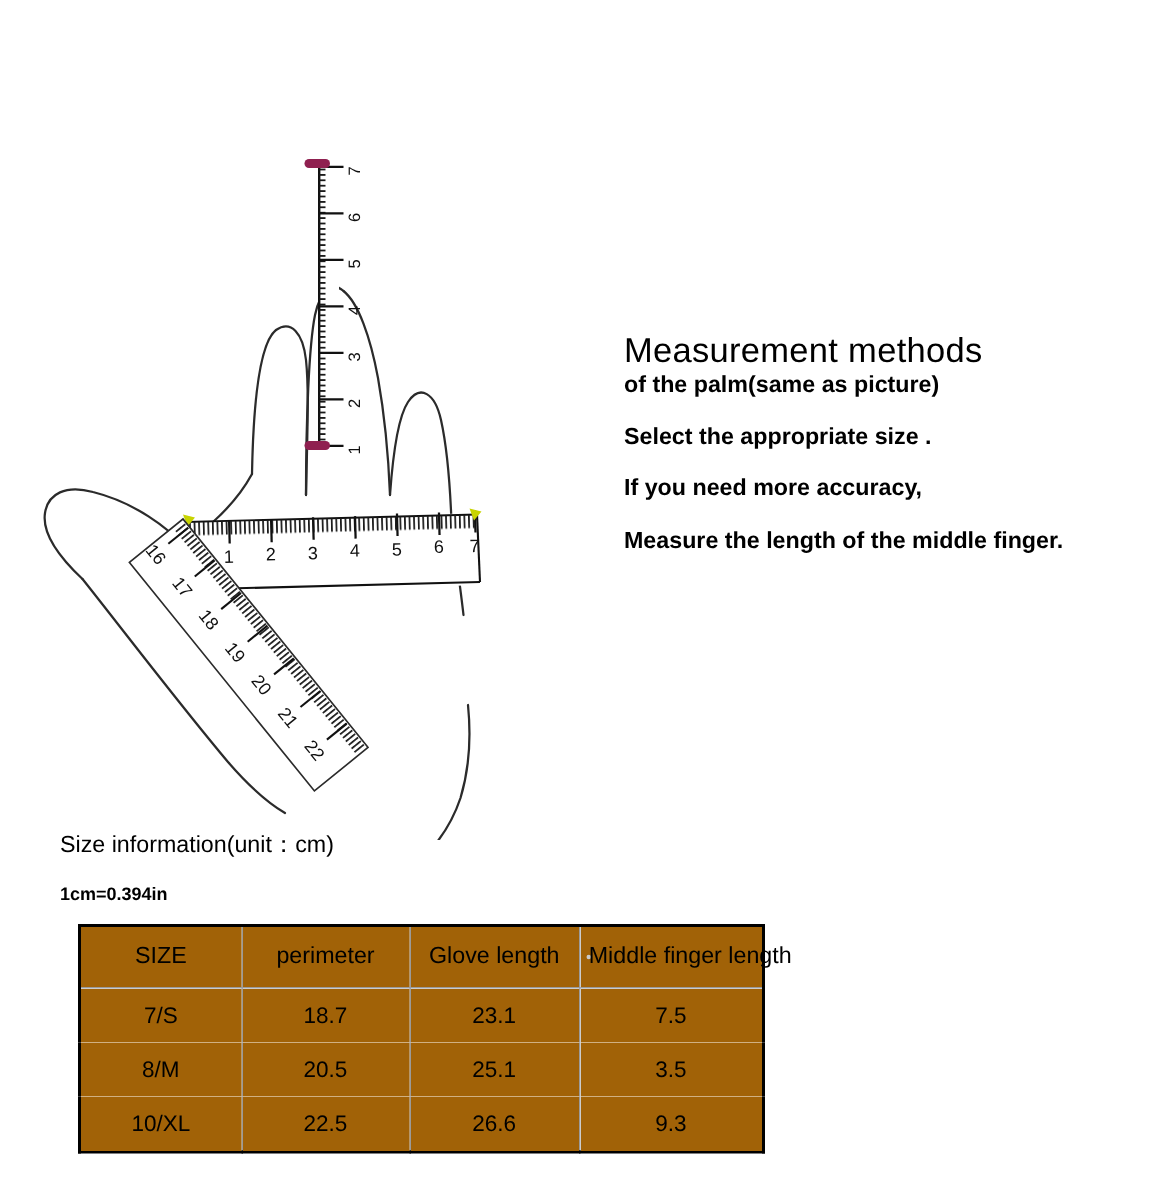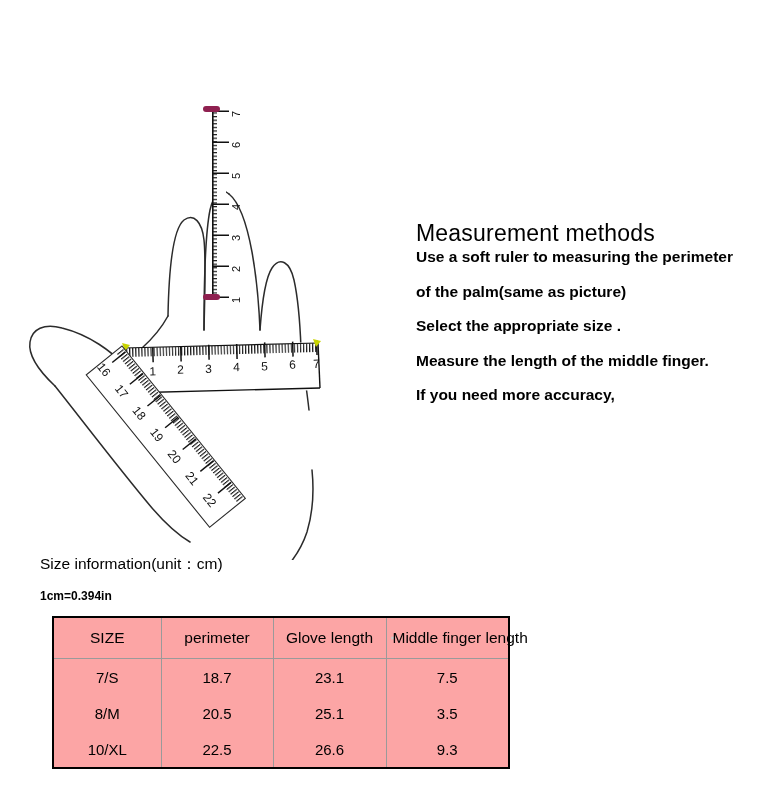--- a/index.html
+++ b/index.html
@@ -97,21 +97,21 @@
 
   table.size-table th,
   table.size-table td {
     text-align: center;
     font-size: 15px;
     font-weight: normal;
     padding: 0;
     height: 36px;
     vertical-align: middle;
     border: none;
-    background: #fca5a5;
+    background: #a16207;
     position: relative;
     margin-top: 16px;
   }
   table.size-table thead th {
     height: 40px;
     font-size: 15.5px;
     border-bottom: 1px solid #9a9a9a;
     border-right: 1px solid #9a9a9a;
     white-space: nowrap;
     overflow: visible;
@@ -288,25 +288,24 @@
             <text x="147" y="33">21</text>
           <rect x="174" y="1" width="1.4" height="17"></rect>
             <text x="175" y="33">22</text>
         </g>
       </g>
     </svg>
   </div>
 
   <div id="instructions">
     <div class="m-title">Measurement methods</div>
-    <div class="m-line">Use a soft ruler to measuring the perimeter</div>
     <div class="m-line">of the palm(same as picture)</div>
     <div class="m-line">Select the appropriate size .</div>
+    <div class="m-line">If you need more accuracy,</div>
     <div class="m-line">Measure the length of the middle finger.</div>
-    <div class="m-line">If you need more accuracy,</div>
   </div>
 
   <div id="size-caption">Size information(unit：cm)</div>
   <div id="conv-caption">1cm=0.394in</div>
 
   <div id="size-table-wrap">
     <table class="size-table">
       <colgroup>
         <col class="c-size">
           <col class="c-perim">

